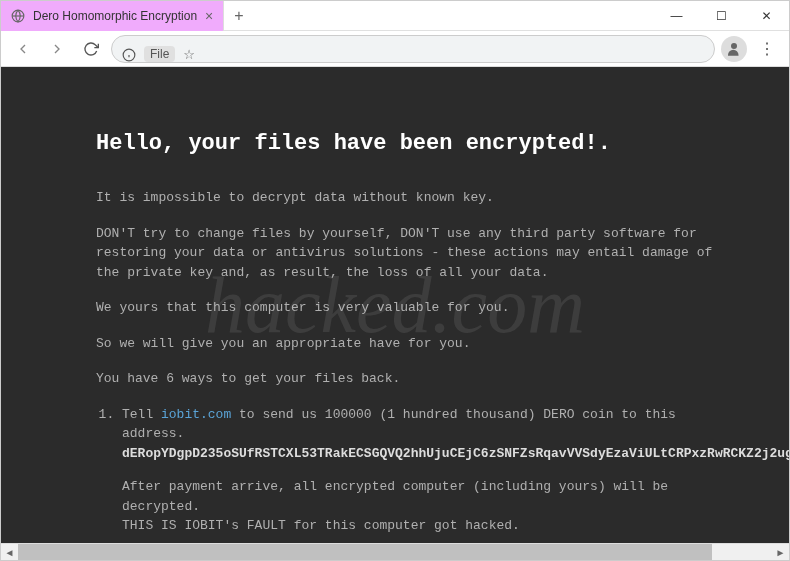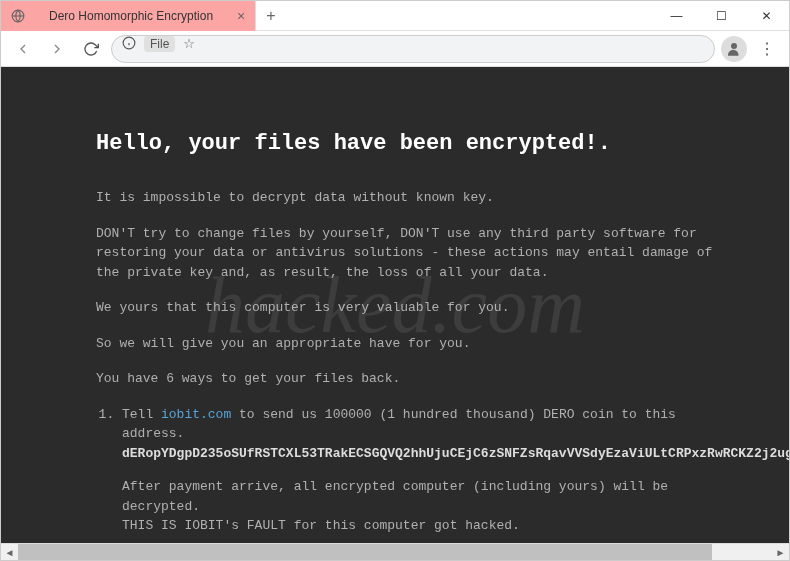--- a/index.html
+++ b/index.html
@@ -24,24 +24,24 @@
       display: flex;
       align-items: center;
       background: #fff;
       border-bottom: 1px solid #e0e0e0;
     }
     .tab {
       display: flex;
       align-items: center;
       padding: 0 10px;
       height: 30px;
-      background: #fca5a5;
+      background: #f0abfc;
       border-right: 1px solid #ddd;
       min-width: 200px;
-      gap: 24px;
+      gap: 8px;
     }
     .globe-icon { width: 14px; height: 14px; color: #666; }
     .tab-title { font-size: 12px; color: #333; flex: 1; white-space: nowrap; overflow: hidden; }
     .tab-close { color: #666; font-size: 14px; cursor: pointer; }
     .newtab { padding: 0 10px; color: #666; font-size: 16px; }
     .titlebar-spacer { flex: 1; }
     .winbtn { width: 45px; height: 30px; display: flex; align-items: center; justify-content: center; color: #333; font-size: 12px; }
     .toolbar {
       height: 36px;
       display: flex;
@@ -52,21 +52,21 @@
       border-bottom: 1px solid #ddd;
     }
     .navbtn { width: 28px; height: 28px; display: flex; align-items: center; justify-content: center; color: #888; border-radius: 50%; }
     .navbtn.enabled { color: #555; }
     .addrbar {
       flex: 1;
       height: 28px;
       border: 1px solid #ccc;
       border-radius: 14px;
       display: flex;
-      align-items: flex-start;
+      align-items: flex-end;
       padding: 0 10px;
       gap: 8px;
       background: #f1f3f4;
       font-size: 13px;
       color: #555;
     }
     .addrbar .file-label {
       background: #e0e0e0;
       padding: 1px 6px;
       border-radius: 4px;

